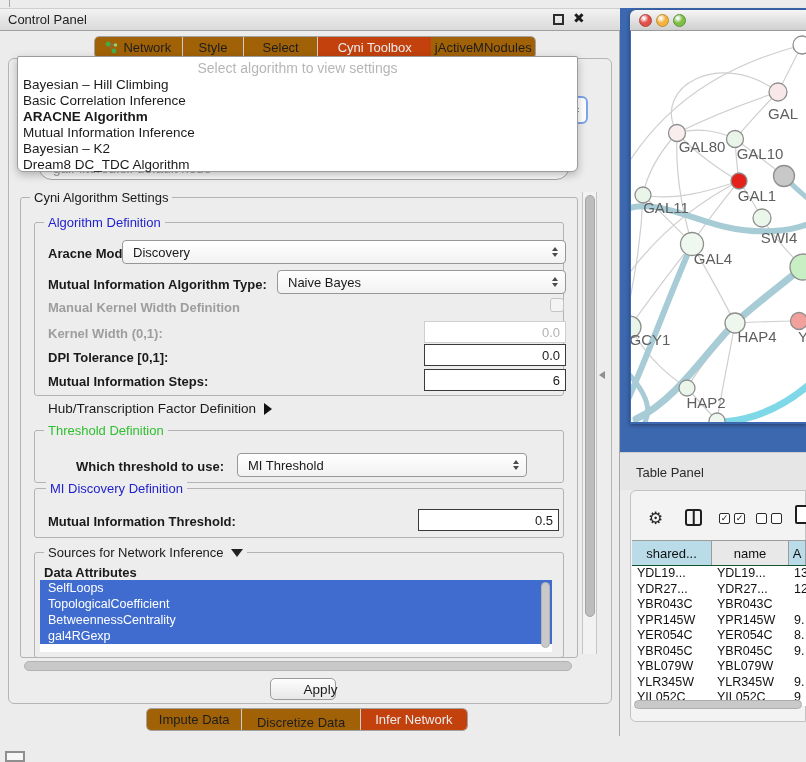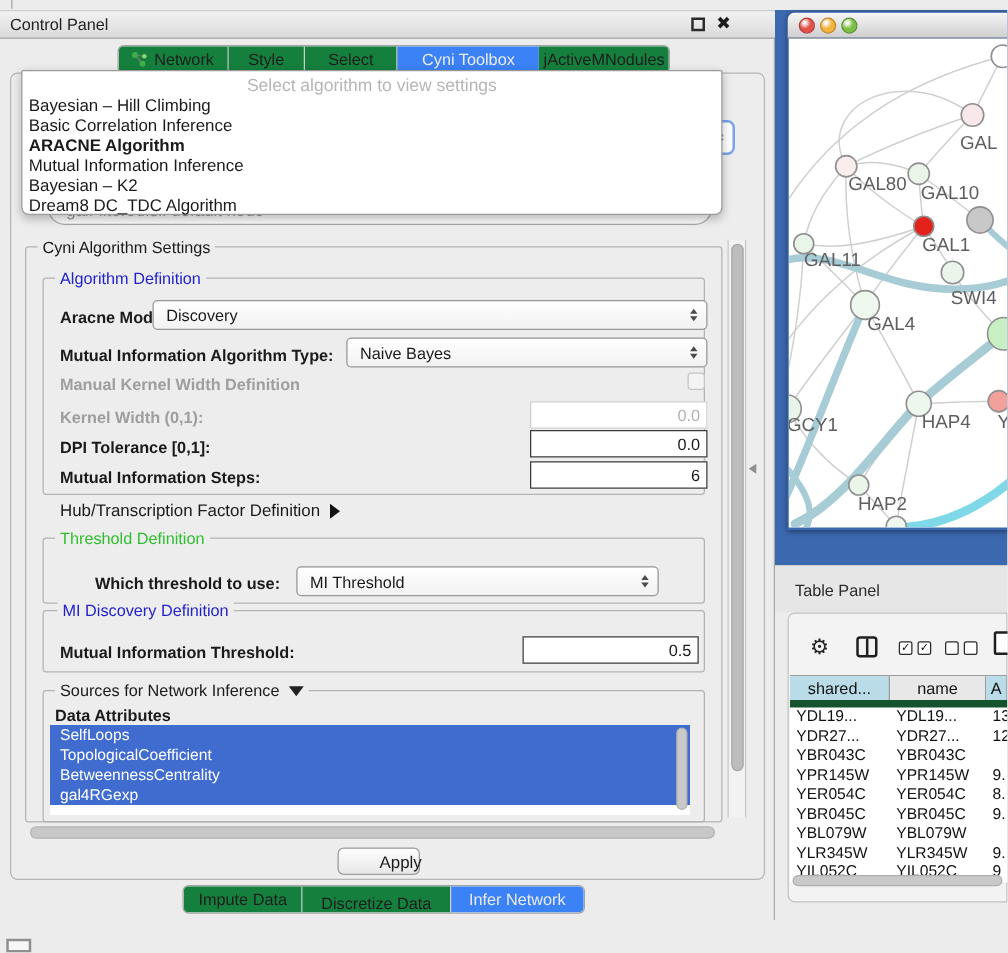--- a/index.html
+++ b/index.html
@@ -11,23 +11,23 @@
   .cp-window { left:0; top:8px; width:620px; height:728px; background:#ececec; border-right:1px solid #a9a9a9; }
   .cp-titlebar { left:0; top:8px; width:620px; height:23px; background:linear-gradient(#f2f2f2,#dadada); border-top:1px solid #cfcfcf; border-bottom:1px solid #9f9f9f; }
   .cp-title { left:8px; top:12px; font-size:13px; color:#222; }
   .float-btn { left:553px; top:14px; width:11px; height:11px; border:2px solid #2c2c2c; background:transparent; }
   .close-btn { left:573px; top:10px; font-size:14px; font-weight:bold; color:#1c1c1c; }
   .top-tick { left:9px; top:0; width:1px; height:7px; background:#a5a5a5; }
 
   
   .tabbar { display:flex; background:#ffffff; border:1px solid #a2a2a2; border-radius:5px; overflow:hidden; height:23px; }
   .top-tabs { left:94px; top:36px; width:442px; }
-  .tab { display:flex; align-items:center; justify-content:center; font-size:13px; color:#1d1d1d; height:100%; border-right:1px solid #cccccc; background:#15803d; gap:5px; }
+  .tab { display:flex; align-items:center; justify-content:center; font-size:13px; color:#1d1d1d; height:100%; border-right:1px solid #cccccc; background:#a16207; gap:5px; }
   .tab:last-child { border-right:none; }
-  .tab.selected { background:#3b82f6; color:#ebebeb; border-right:none; }
+  .tab.selected { background:#c2410c; color:#ebebeb; border-right:none; }
   .bottom-tabs { left:146px; top:708px; width:322px; }
 
   
   .content-panel { left:8px; top:58px; width:604px; height:646px; background:#ededed; border:1px solid #b5b5b5; border-radius:6px; }
 
   
   .popup { left:17px; top:56px; width:561px; height:116px; background:#ffffff; border:1px solid #9b9b9b; border-radius:2px 2px 6px 6px; box-shadow:0 3px 8px rgba(0,0,0,0.25); z-index:50; padding-top:2px; }
   .dd-prompt { text-align:center; color:#b6b6b6; font-size:14px; height:18px; line-height:18px; }
   .dd-item { font-size:13.5px; height:16px; line-height:16px; padding-left:5px; white-space:nowrap; }
   .dd-item.bold { font-weight:bold; }
@@ -94,21 +94,21 @@
   .tp-strip { left:620px; top:452px; width:186px; height:38px; background:#e6e6e6; border-top:1px solid #cfcfcf; }
   .tp-title { left:636px; top:465px; font-size:13px; color:#2b2b2b; }
   .tp-card { left:630px; top:490px; width:176px; height:232px; background:#f3f3f3; border:1px solid #c2c2c2; border-radius:6px 0 0 6px; }
   .gear-icon { left:648px; top:508px; font-size:17px; color:#262626; }
   .split-icon { left:685px; top:509px; width:17px; height:17px; border:2.5px solid #1f1f1f; border-radius:3px; }
   .split-icon::after { content:""; position:absolute; left:50%; top:0; width:2.5px; height:100%; background:#1f1f1f; transform:translateX(-50%); }
   .cb { position:absolute; width:11px; height:11px; border:1.5px solid #2a2a2a; border-radius:2px; font-size:9px; line-height:9px; text-align:center; color:#111; background:#fdfdfd; }
   .doc-icon { left:795px; top:505px; width:14px; height:19px; border:2.5px solid #1f1f1f; border-radius:2px; background:#fff; }
 
   .tbl { left:632px; top:540px; width:174px; height:166px; background:#fff; overflow:hidden; font-size:12.5px; }
-  .tbl-head { display:flex; height:26px; border-top:1px solid #9c9c9c; border-bottom:6px solid #14532d; }
+  .tbl-head { display:flex; height:26px; border-top:1px solid #9c9c9c; border-bottom:1px solid #14532d; }
   .th { display:flex; align-items:center; justify-content:center; font-size:13px; color:#111; background:#e8e8e8; border-right:1px solid #9c9c9c; }
   .th.hl { background:#b9dce8; }
   .tr { display:flex; height:15.5px; }
   .td { padding-left:5px; white-space:nowrap; overflow:hidden; line-height:15.5px; color:#111; }
   .c0 { width:80px; } .c1 { width:77px; } .c2 { flex:1; }
   .tbl-hscroll { left:634px; top:700px; width:168px; height:9px; background:#c9c9c9; border:1px solid #afafaf; border-radius:5px; }
 
   .splitter-grip { left:599px; top:371px; width:0; height:0; border-top:4px solid transparent; border-bottom:4px solid transparent; border-right:6px solid #8f8f8f; }
   .peek-window { left:5px; top:751px; width:20px; height:11px; border:2px solid #8f8f8f; background:#f7f7f7; }
 

